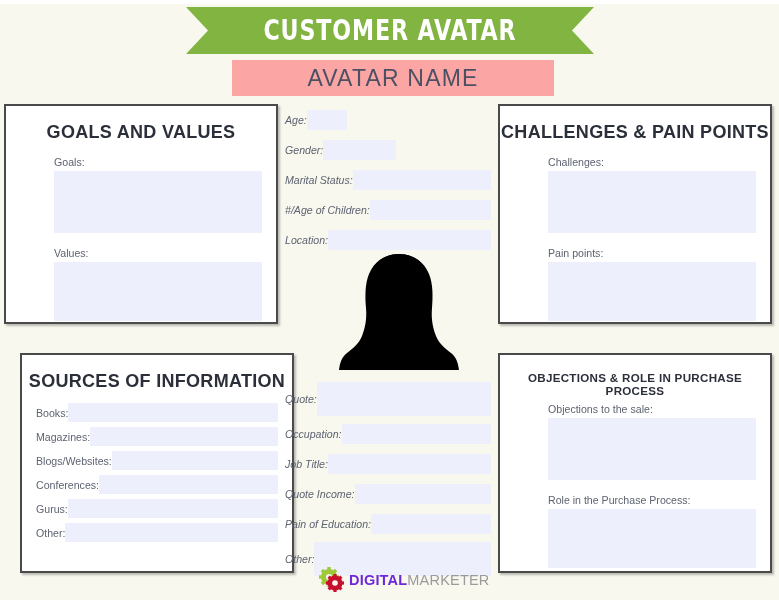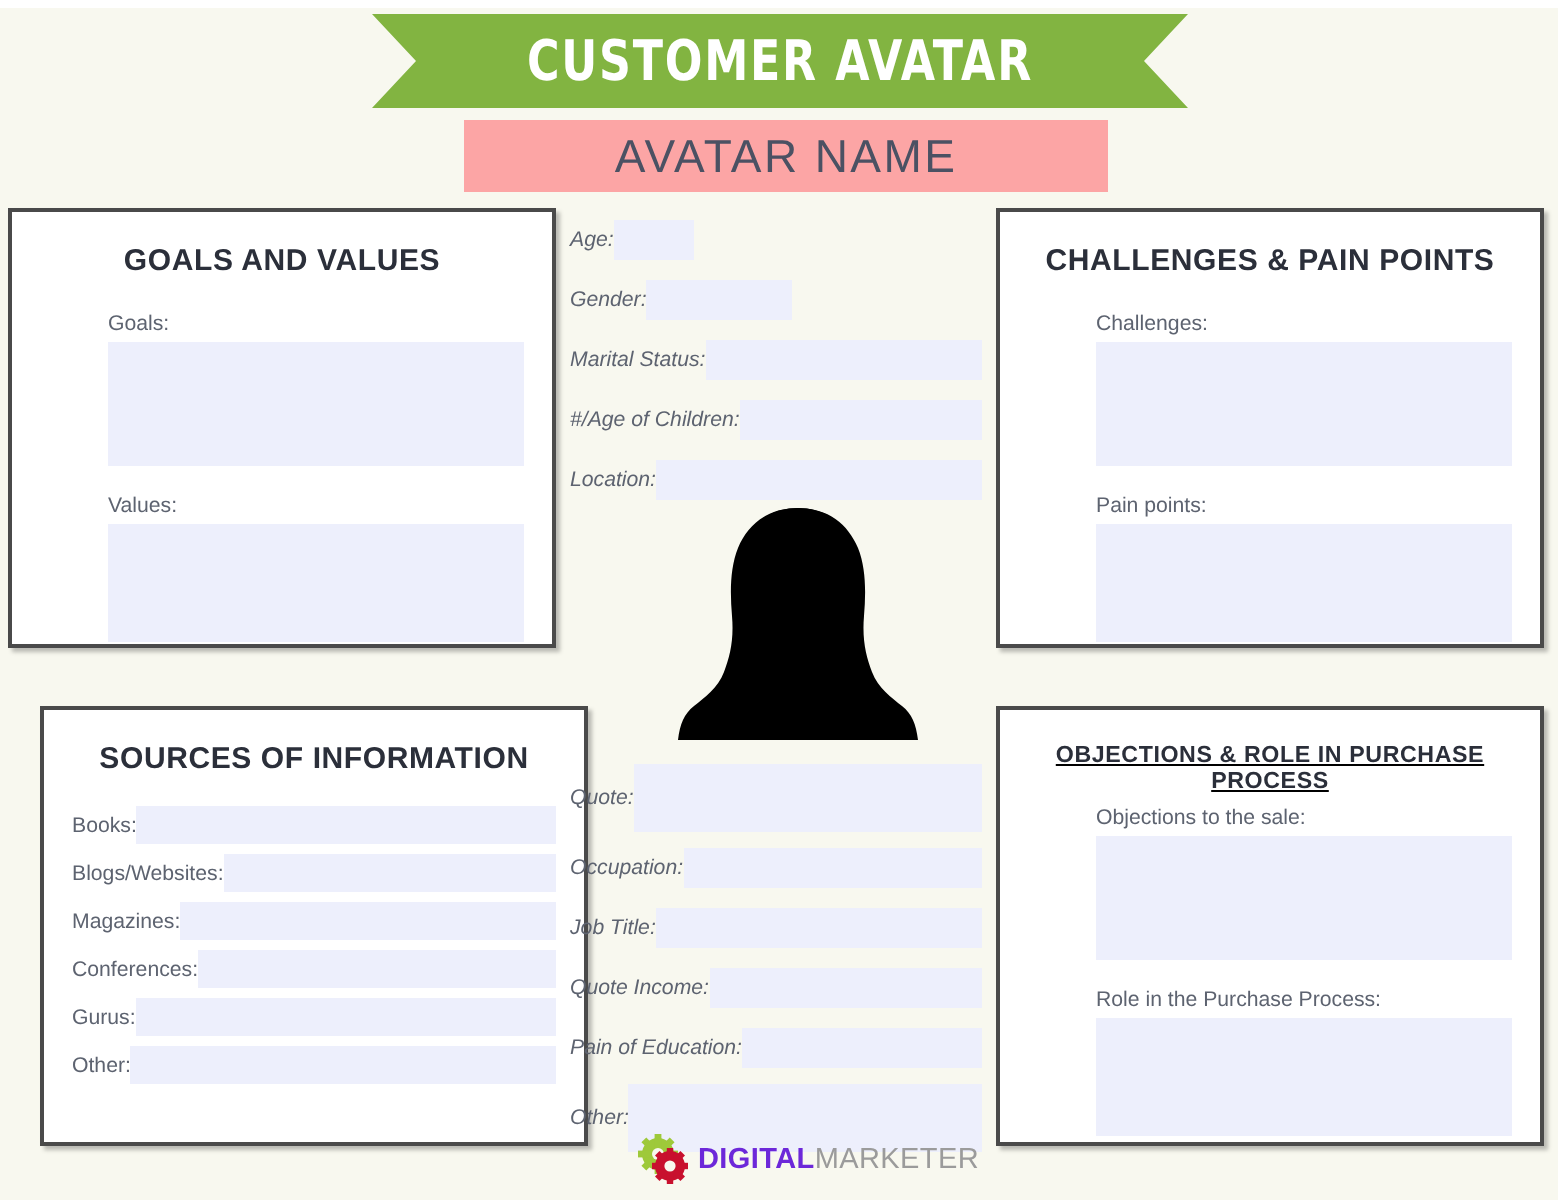--- a/index.html
+++ b/index.html
@@ -41,25 +41,25 @@
   
   .panel{
     position:absolute;background:#ffffff;
     border:2px solid #4a4a4a;
     box-shadow:2px 2px 2px rgba(0,0,0,0.25);
     box-sizing:border-box;
   }
   #panel-goals{left:4px;top:104px;width:274px;height:220px;}
   #panel-challenges{left:498px;top:104px;width:274px;height:220px;}
   #panel-sources{left:20px;top:353px;width:274px;height:220px;}
-  #panel-objections{left:498px;top:353px;width:274px;height:220px;text-decoration:underline;}
+  #panel-objections{left:498px;top:353px;width:274px;height:220px;}
 
   .panel-title{
     text-align:center;color:#2b2f3a;
-    font-weight:bold;font-size:15px;letter-spacing:0.3px;
+    font-weight:bold;font-size:18px;letter-spacing:0.3px;
     margin-top:16px;
   }
   #panel-objections .panel-title{font-size:11.6px;}
 
   .field-label{
     color:#5d6370;font-size:10.6px;
     font-family:"Liberation Sans",sans-serif;
   }
   .field-box{background:#edeffc;}
 
@@ -124,25 +124,25 @@
 </div>
 
 <div class="panel" id="panel-sources">
   <div class="panel-title">SOURCES OF INFORMATION</div>
   <div style="position:absolute;left:14px;right:14px;top:48px;">
     <div class="row" style="margin-bottom:5px;">
       <span class="field-label">Books:</span>
       <span class="field-box" style="height:19px;"></span>
     </div>
     <div class="row" style="margin-bottom:5px;">
+      <span class="field-label">Magazines:</span>
+      <span class="field-box" style="height:19px;"></span>
+    </div>
+    <div class="row" style="margin-bottom:5px;">
       <span class="field-label">Blogs/Websites:</span>
-      <span class="field-box" style="height:19px;"></span>
-    </div>
-    <div class="row" style="margin-bottom:5px;">
-      <span class="field-label">Magazines:</span>
       <span class="field-box" style="height:19px;"></span>
     </div>
     <div class="row" style="margin-bottom:5px;">
       <span class="field-label">Conferences:</span>
       <span class="field-box" style="height:19px;"></span>
     </div>
     <div class="row" style="margin-bottom:5px;">
       <span class="field-label">Gurus:</span>
       <span class="field-box" style="height:19px;"></span>
     </div>

